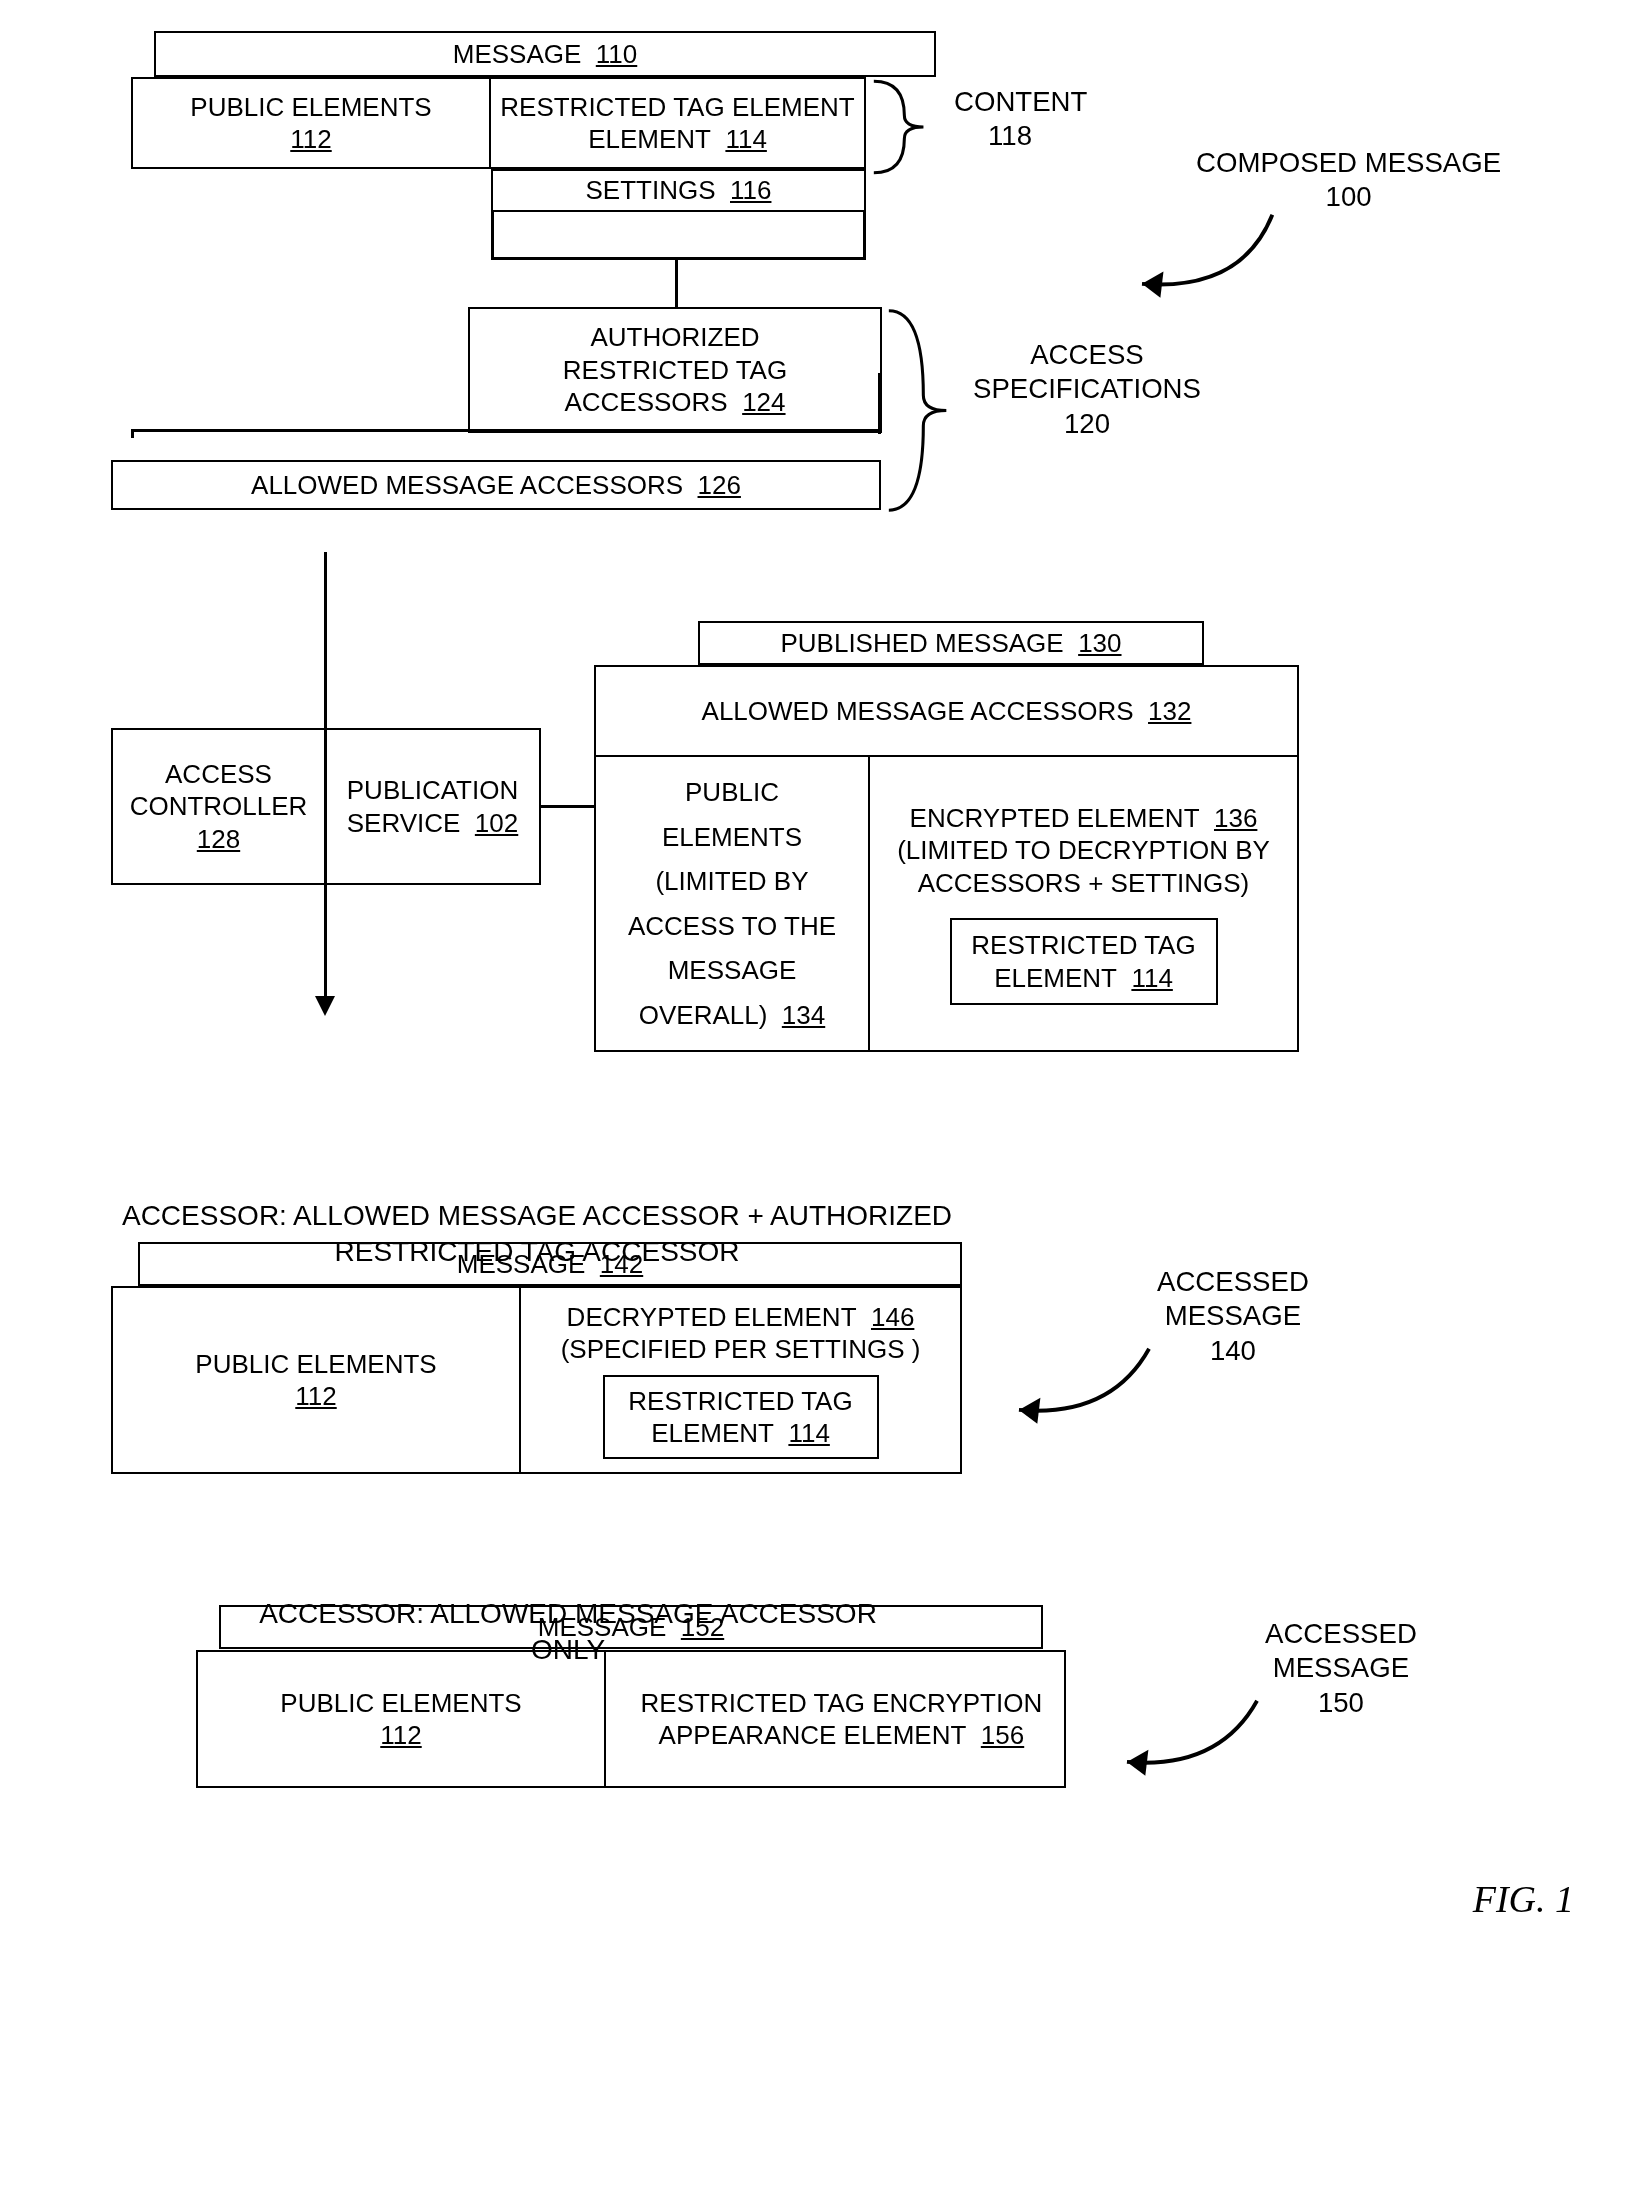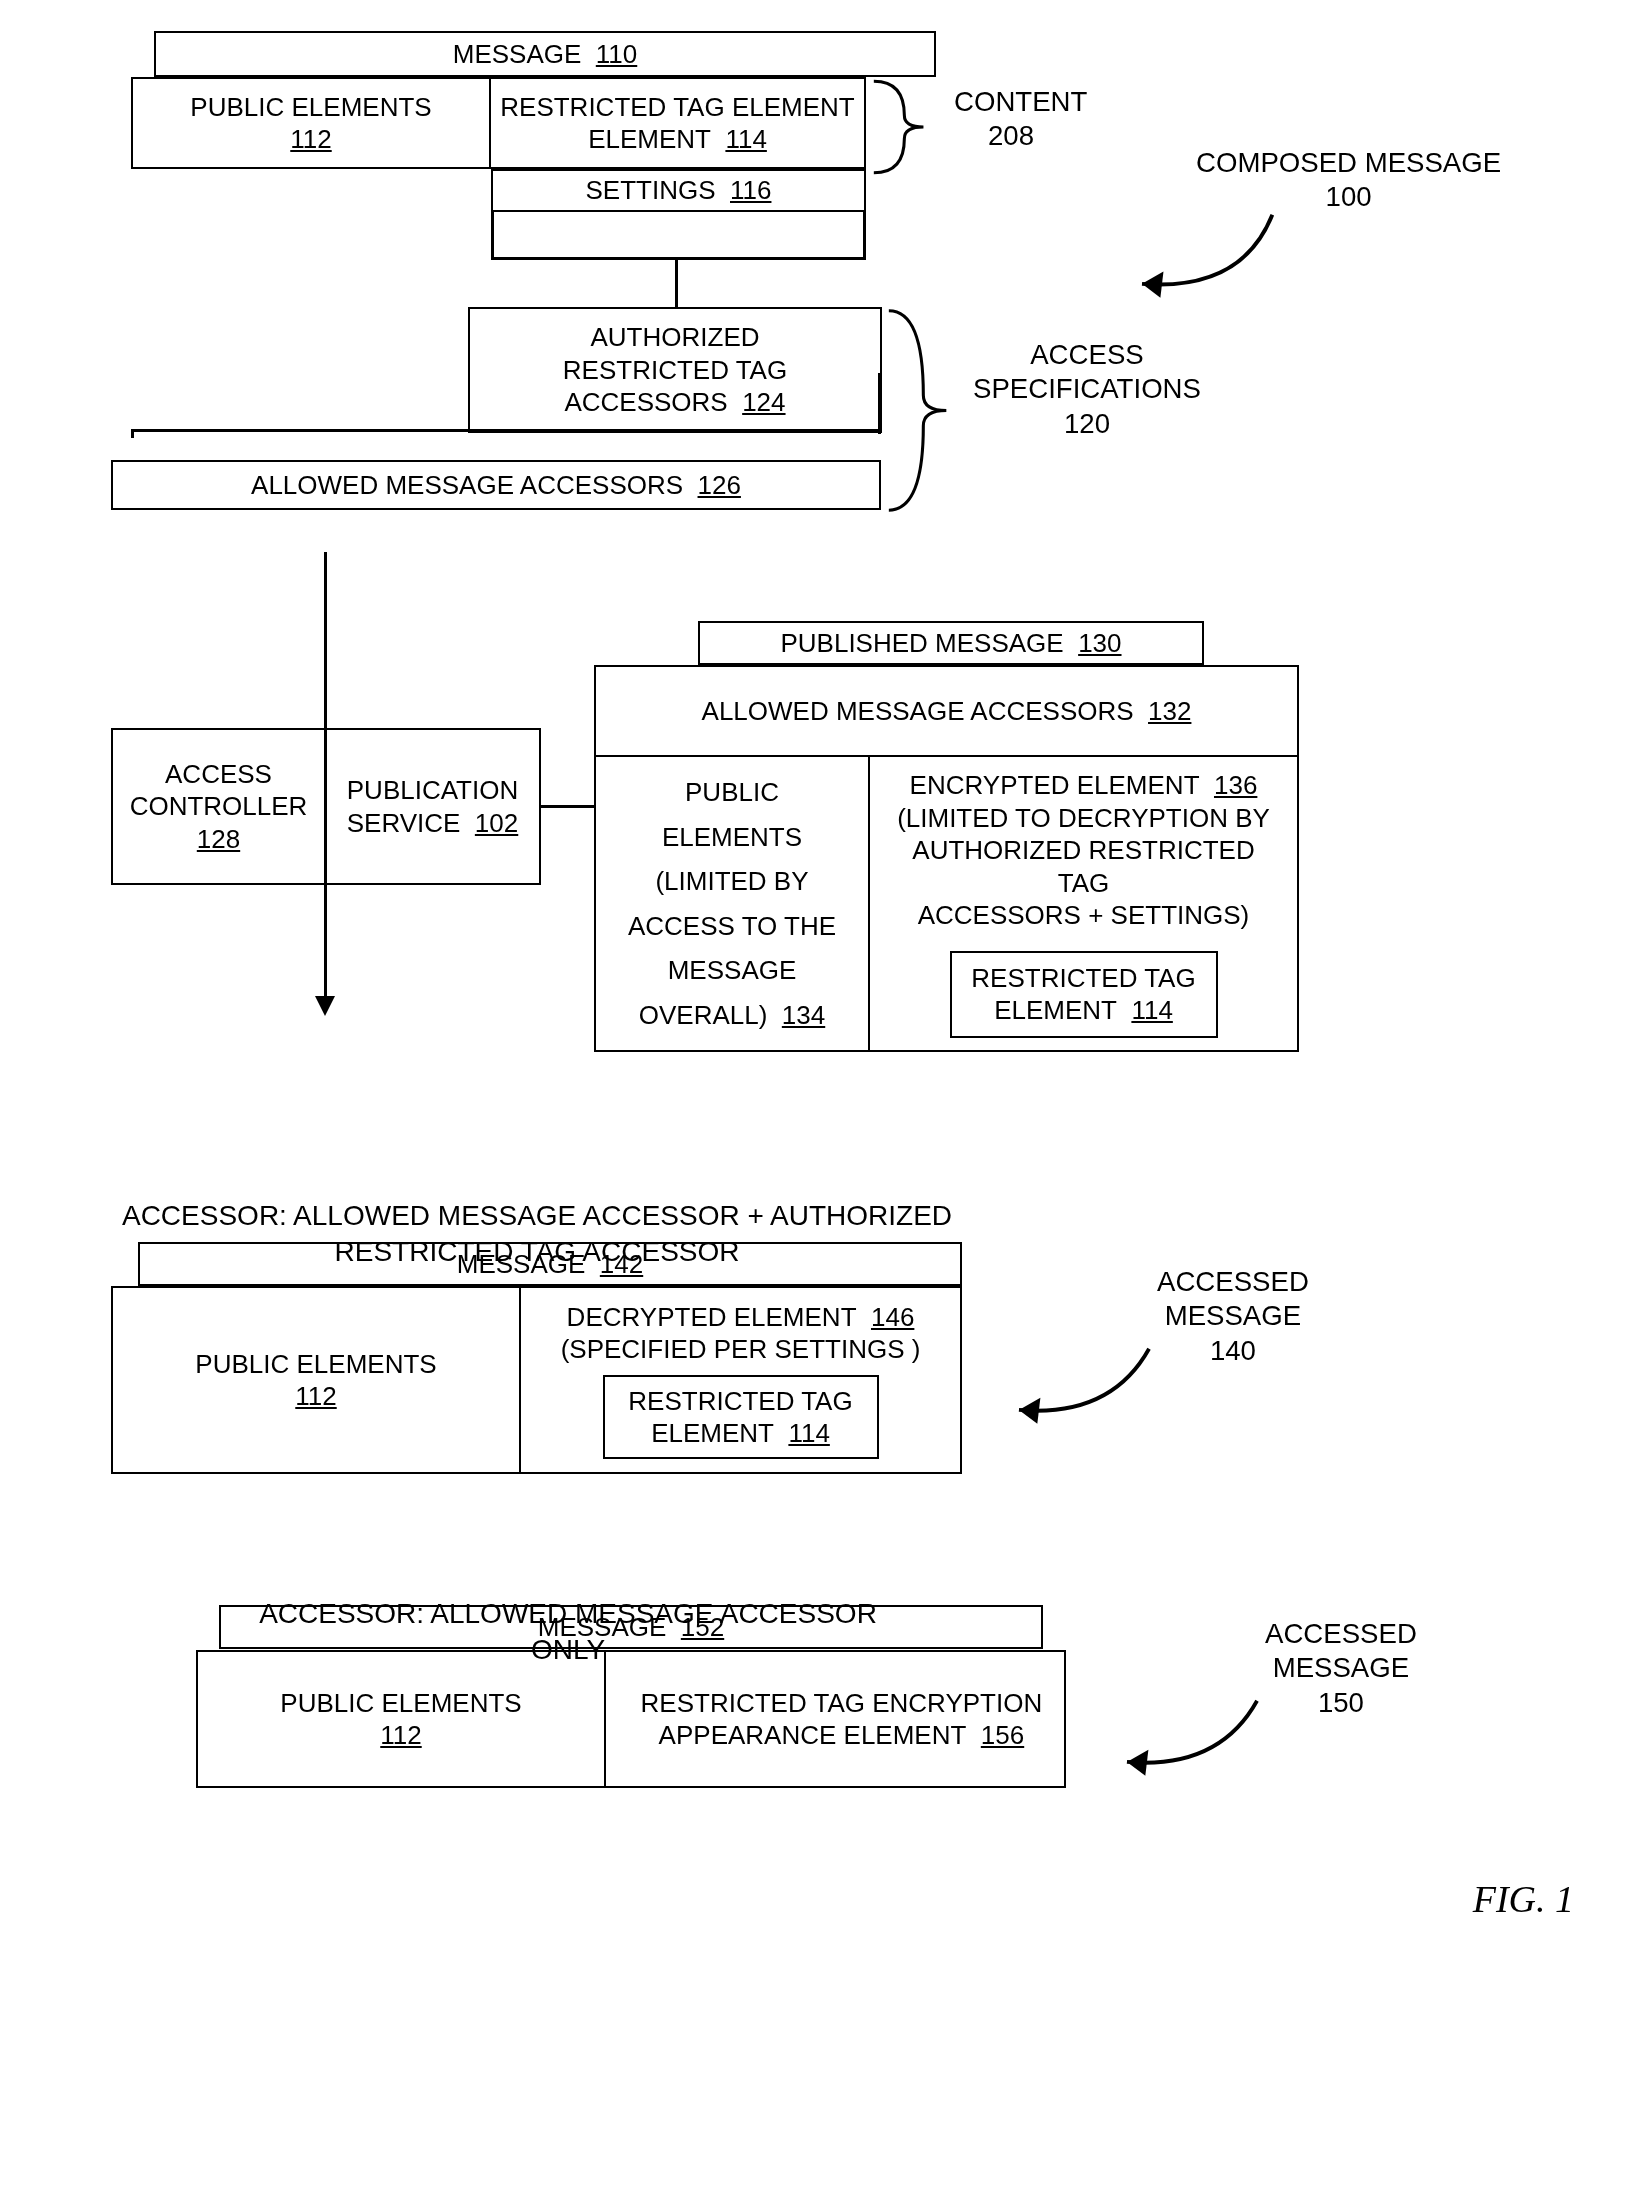--- a/index.html
+++ b/index.html
@@ -88,21 +88,21 @@
   <style></style>
 
   <div class="box abs" style="left:460px; top:138px; width:375px; height:43px;">
     <span><span data-bind="composed.settings.label">SETTINGS</span>&nbsp;&nbsp;<span class="ref" data-bind="composed.settings.ref">116</span></span>
   </div>
 
   <svg class="abs" style="left:839px; top:46px;" width="84" height="100" viewBox="0 0 110 130">
     <path d="M 5 5 Q 45 5 45 50 Q 45 65 70 65 Q 45 65 45 80 Q 45 125 5 125" fill="none" stroke="#000" stroke-width="4"></path>
   </svg>
   <div class="brace-lbl" style="left:923px; top:54px;">
-    <span data-bind="composed.content.label">CONTENT</span><br><span data-bind="composed.content.ref" style="margin-left:34px;">208</span>
+    <span data-bind="composed.content.label">CONTENT</span><br><span data-bind="composed.content.ref" style="margin-left:34px;">118</span>
   </div>
 
   <div class="brace-lbl" style="left:1165px; top:115px; text-align:center;">
     <span data-bind="composed.title.label">COMPOSED MESSAGE</span><br><span style="" data-bind="composed.title.ref">100</span>
   </div>
   <svg class="abs" style="left:1088px; top:176px;" width="184" height="100" viewBox="0 0 240 130">
     <path d="M 200 10 Q 160 110 30 100" fill="none" stroke="#000" stroke-width="5"></path>
     <polygon points="30,100 58,84 54,118" fill="#000"></polygon>
   </svg>
 
@@ -165,21 +165,20 @@
       <span>ELEMENTS</span>
       <span>(LIMITED BY</span>
       <span>ACCESS TO THE</span>
       <span>MESSAGE</span>
     <span>OVERALL)&nbsp;&nbsp;<span class="ref" data-bind="publication.public_elements.ref">134</span></span>
   </div>
 
   <div class="box abs" style="left:839px; top:136px; width:429px; height:295px; border-top:none; border-left:none; padding:15.3px;">
     <span><span data-bind="publication.encrypted_element.label">ENCRYPTED ELEMENT</span>&nbsp;&nbsp;<span class="ref" data-bind="publication.encrypted_element.ref">136</span></span>
     <span>(LIMITED TO DECRYPTION BY</span>
-    <span>AUTHORIZED RESTRICTED TAG</span>
     <span>ACCESSORS + SETTINGS)</span>
     <div class="box" style="width:268px; margin-top:19px; padding:9.2px;">
       <span>RESTRICTED TAG</span>
       <span>ELEMENT&nbsp;&nbsp;<span class="ref" data-bind="publication.restricted_tag_element.ref">114</span></span>
     </div>
   </div>
 </div>
 
 <div class="section rel" style="height:360px;">
   <div class="label abs" style="left:46px; top:0; width:920px;">

